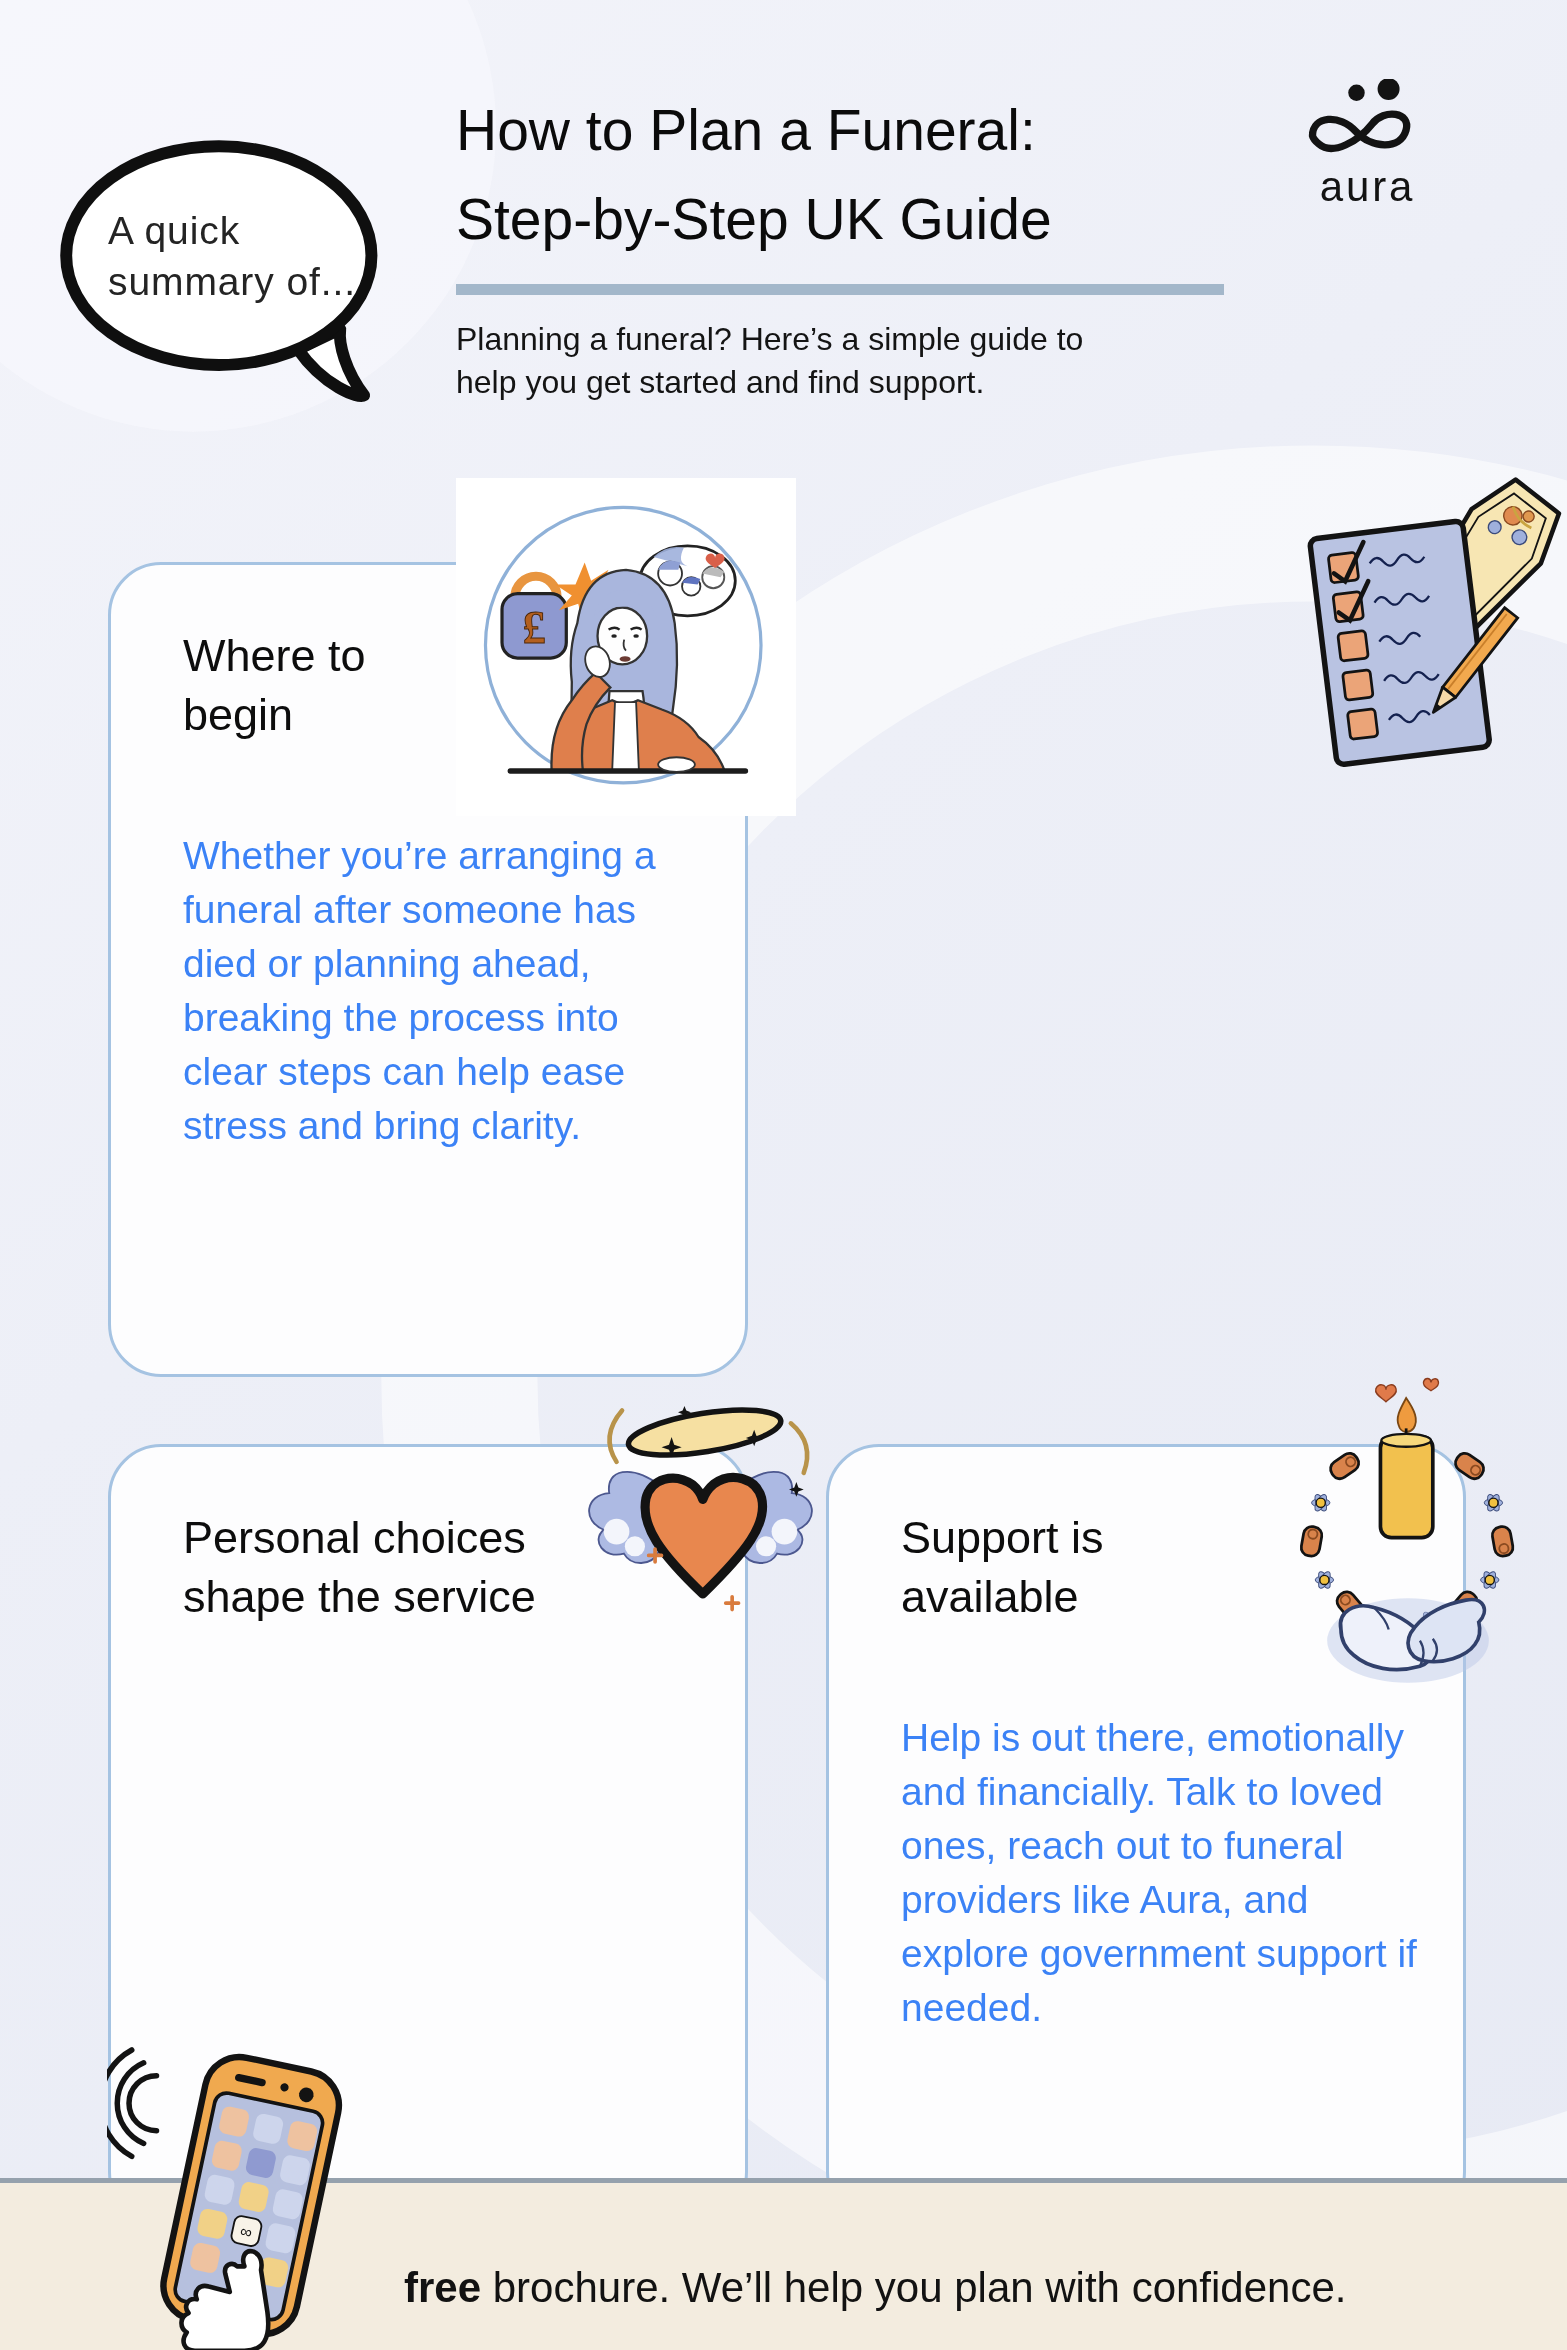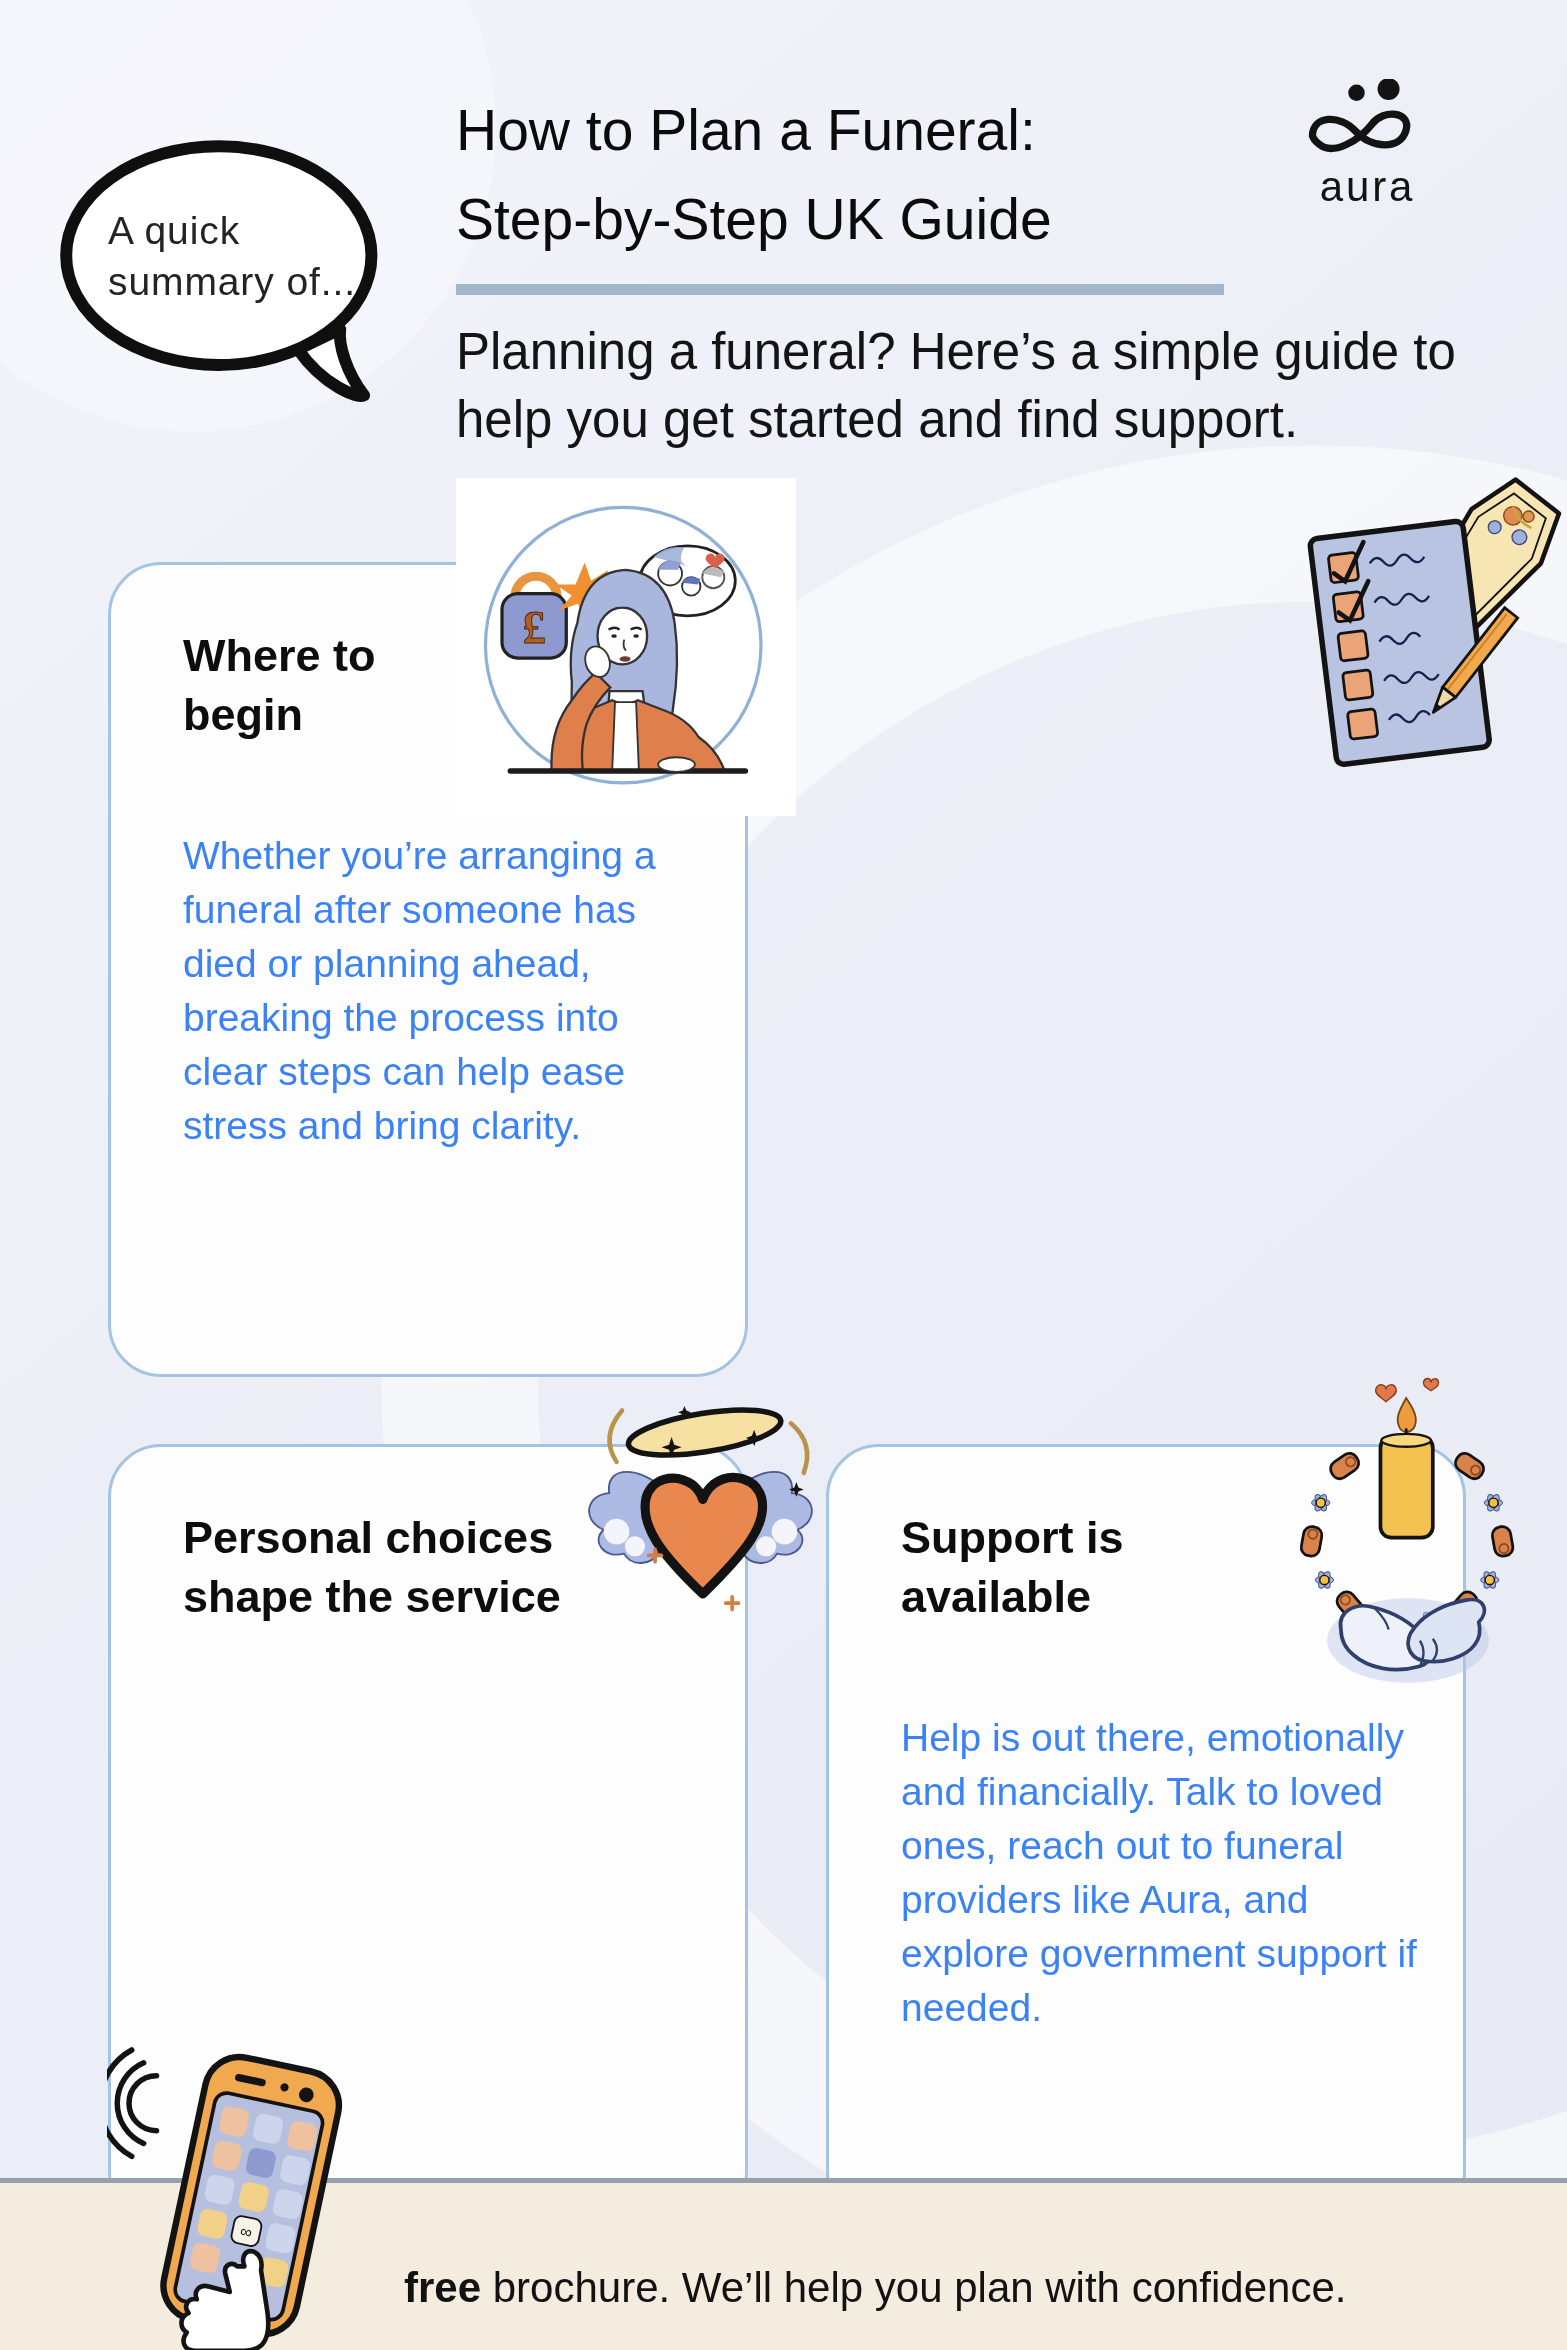--- a/index.html
+++ b/index.html
@@ -8,32 +8,32 @@
         font-family:"Liberation Sans",sans-serif;color:#121212}
   .bg-swoosh{position:absolute;left:0;top:0;width:1568px;height:2351px;z-index:0}
 
   
   .bubble{position:absolute;left:57px;top:136px;width:331px;height:287px;z-index:2}
   .bubble-text{position:absolute;left:51px;top:70px;font-size:39px;line-height:1.3;color:#242424;letter-spacing:0.9px}
   .bubble-text span{display:block}
   .title{position:absolute;left:456px;top:86px;margin:0;font-size:57px;font-weight:400;line-height:1.56;color:#0b0b0b;z-index:2}
   .title span{display:block}
   .divider{position:absolute;left:456px;top:284px;width:768px;height:11px;background:#a3b7ca;z-index:2}
-  .subtitle{position:absolute;left:456px;top:318px;margin:0;font-size:51px;line-height:1.34;color:#141414;z-index:2}
+  .subtitle{position:absolute;left:456px;top:318px;margin:0;font-size:32px;line-height:1.34;color:#141414;z-index:2}
   .subtitle span{display:block}
   .logo{position:absolute;left:1285px;top:79px;width:165px;text-align:center;z-index:2}
   .logo-word{font-size:42px;letter-spacing:2.8px;color:#131313;margin-top:-7.3px}
 
   
   .card{position:absolute;width:640px;background:#fdfdfe;border:3.7px solid #a5c3e2;border-radius:53px;box-sizing:border-box;z-index:1}
   .card1{left:108px;top:562px;height:815px}
   .card2{left:826px;top:562px;height:815px}
   .card3{left:108px;top:1444px;height:781px}
   .card4{left:826px;top:1444px;height:781px}
-  .card-title{position:absolute;left:72px;top:61px;margin:0;font-size:45px;font-weight:700;line-height:1.32;color:#0d0d0d}
+  .card-title{position:absolute;left:72px;top:61px;margin:0;font-size:45px;font-weight:400;line-height:1.32;color:#0d0d0d}
   .card-title span{display:block}
   .card-body{position:absolute;left:72px;top:264px;width:528px;margin:0;font-size:39px;line-height:1.385;color:#3b82f6}
 
   
   .illus{position:absolute;z-index:3}
   #illus-card1{left:456px;top:478px;width:340px;height:338px;background:#ffffff}
   #illus-card2{left:1293px;top:473px;width:275px;height:308px}
   #illus-card3{left:565px;top:1394px;width:271px;height:222px}
   #illus-card4{left:1284px;top:1374px;width:248px;height:320px}
   #illus-footer{left:107px;top:2035px;width:242px;height:316px;z-index:6}

